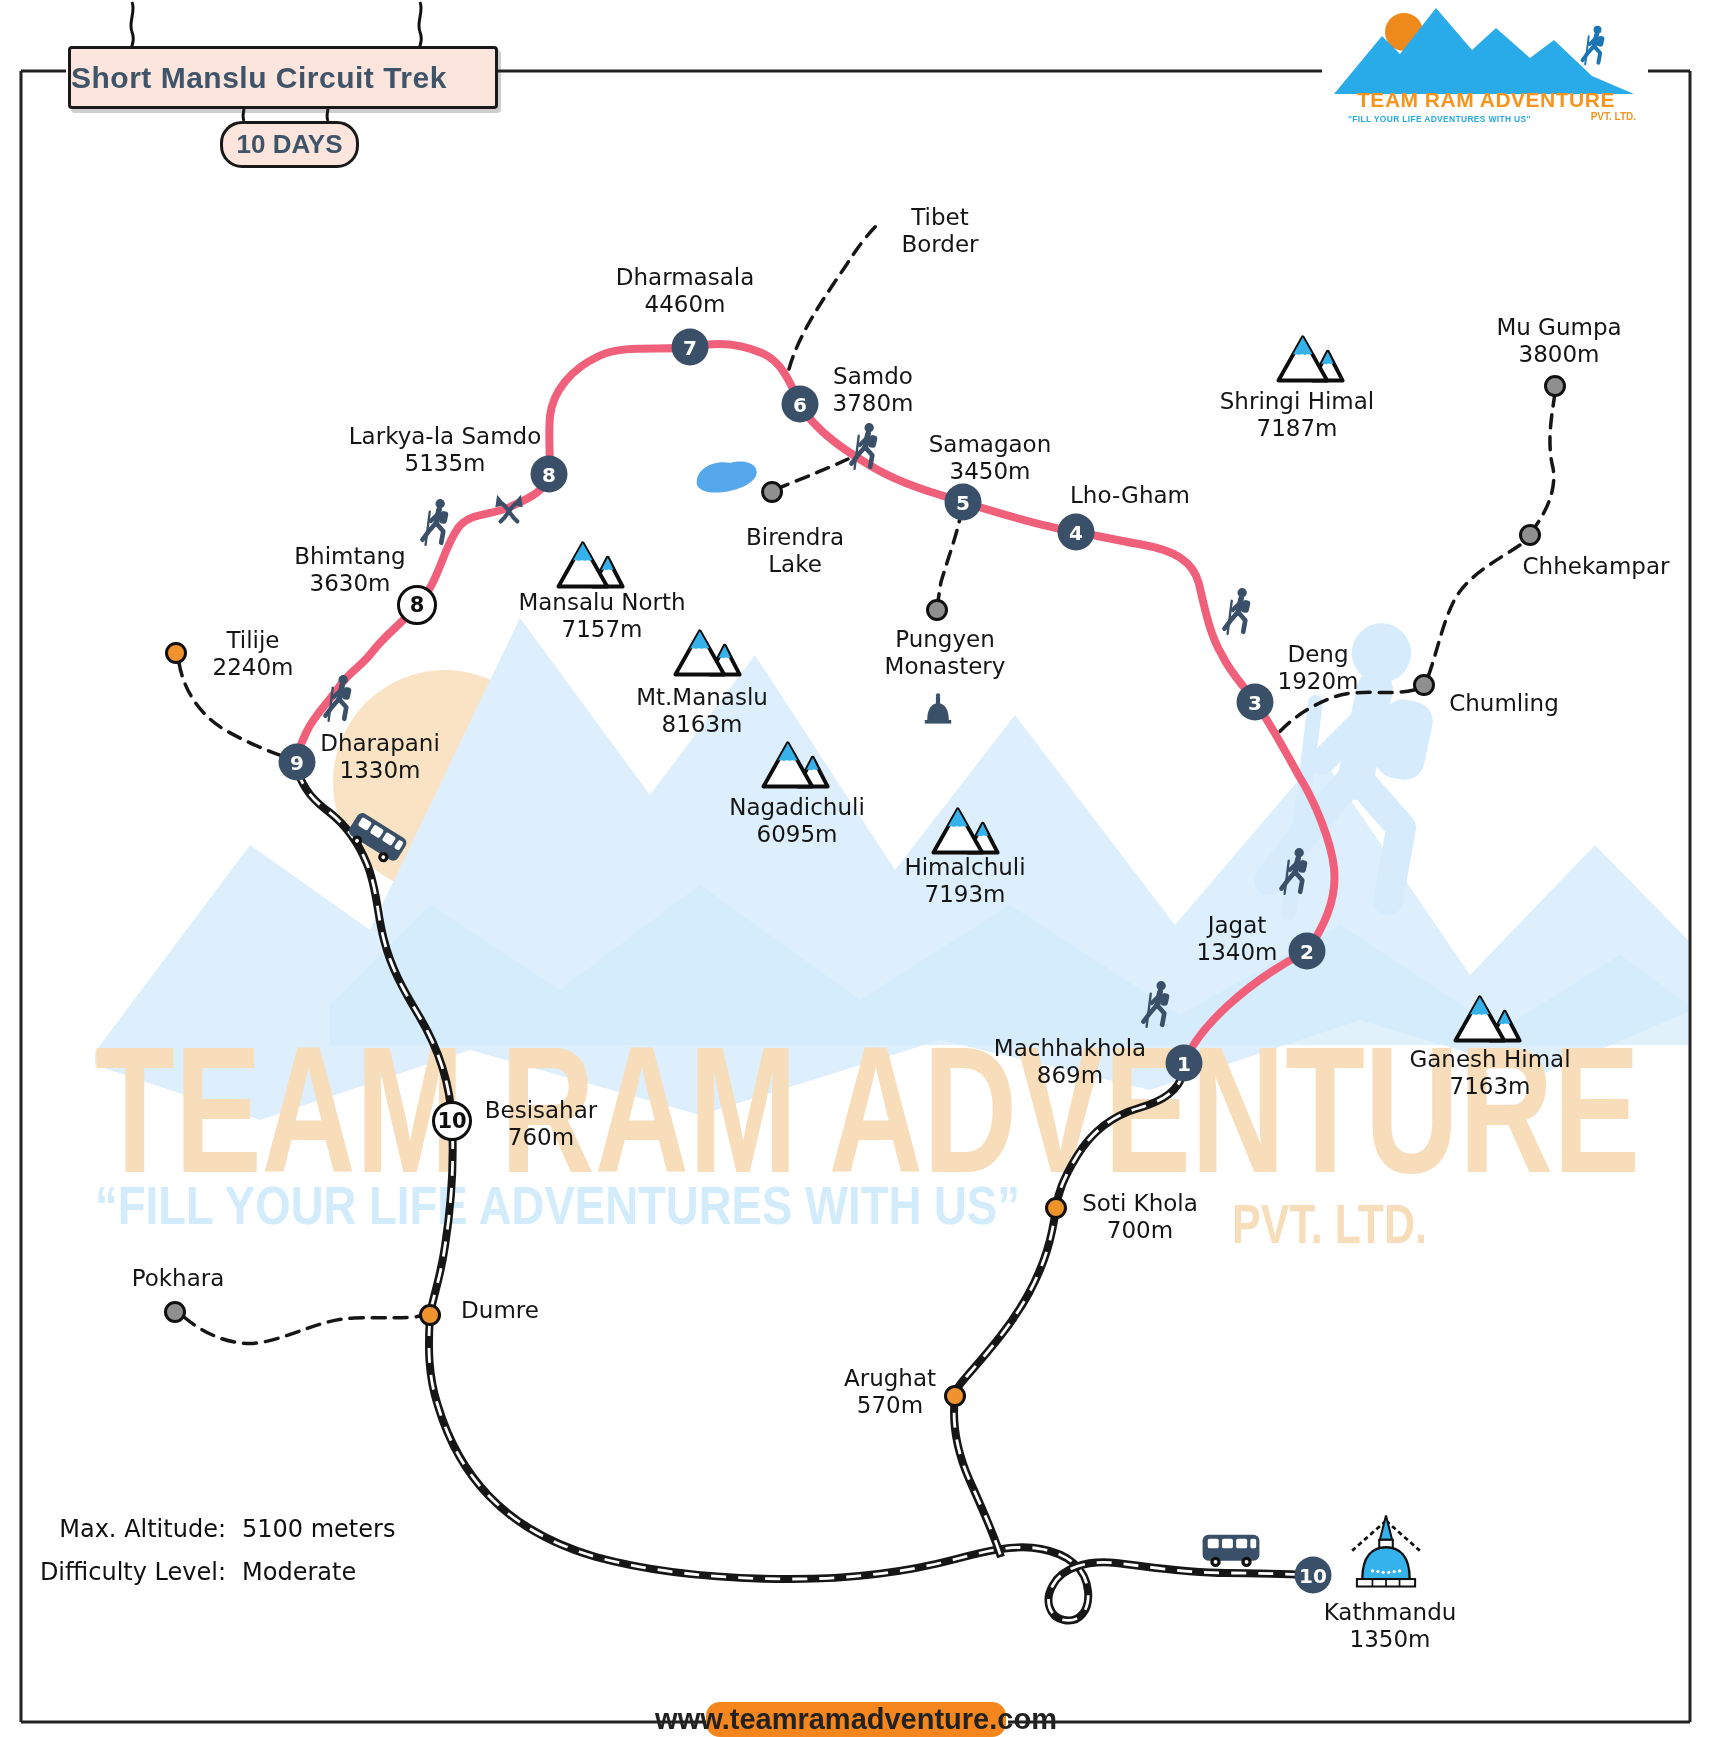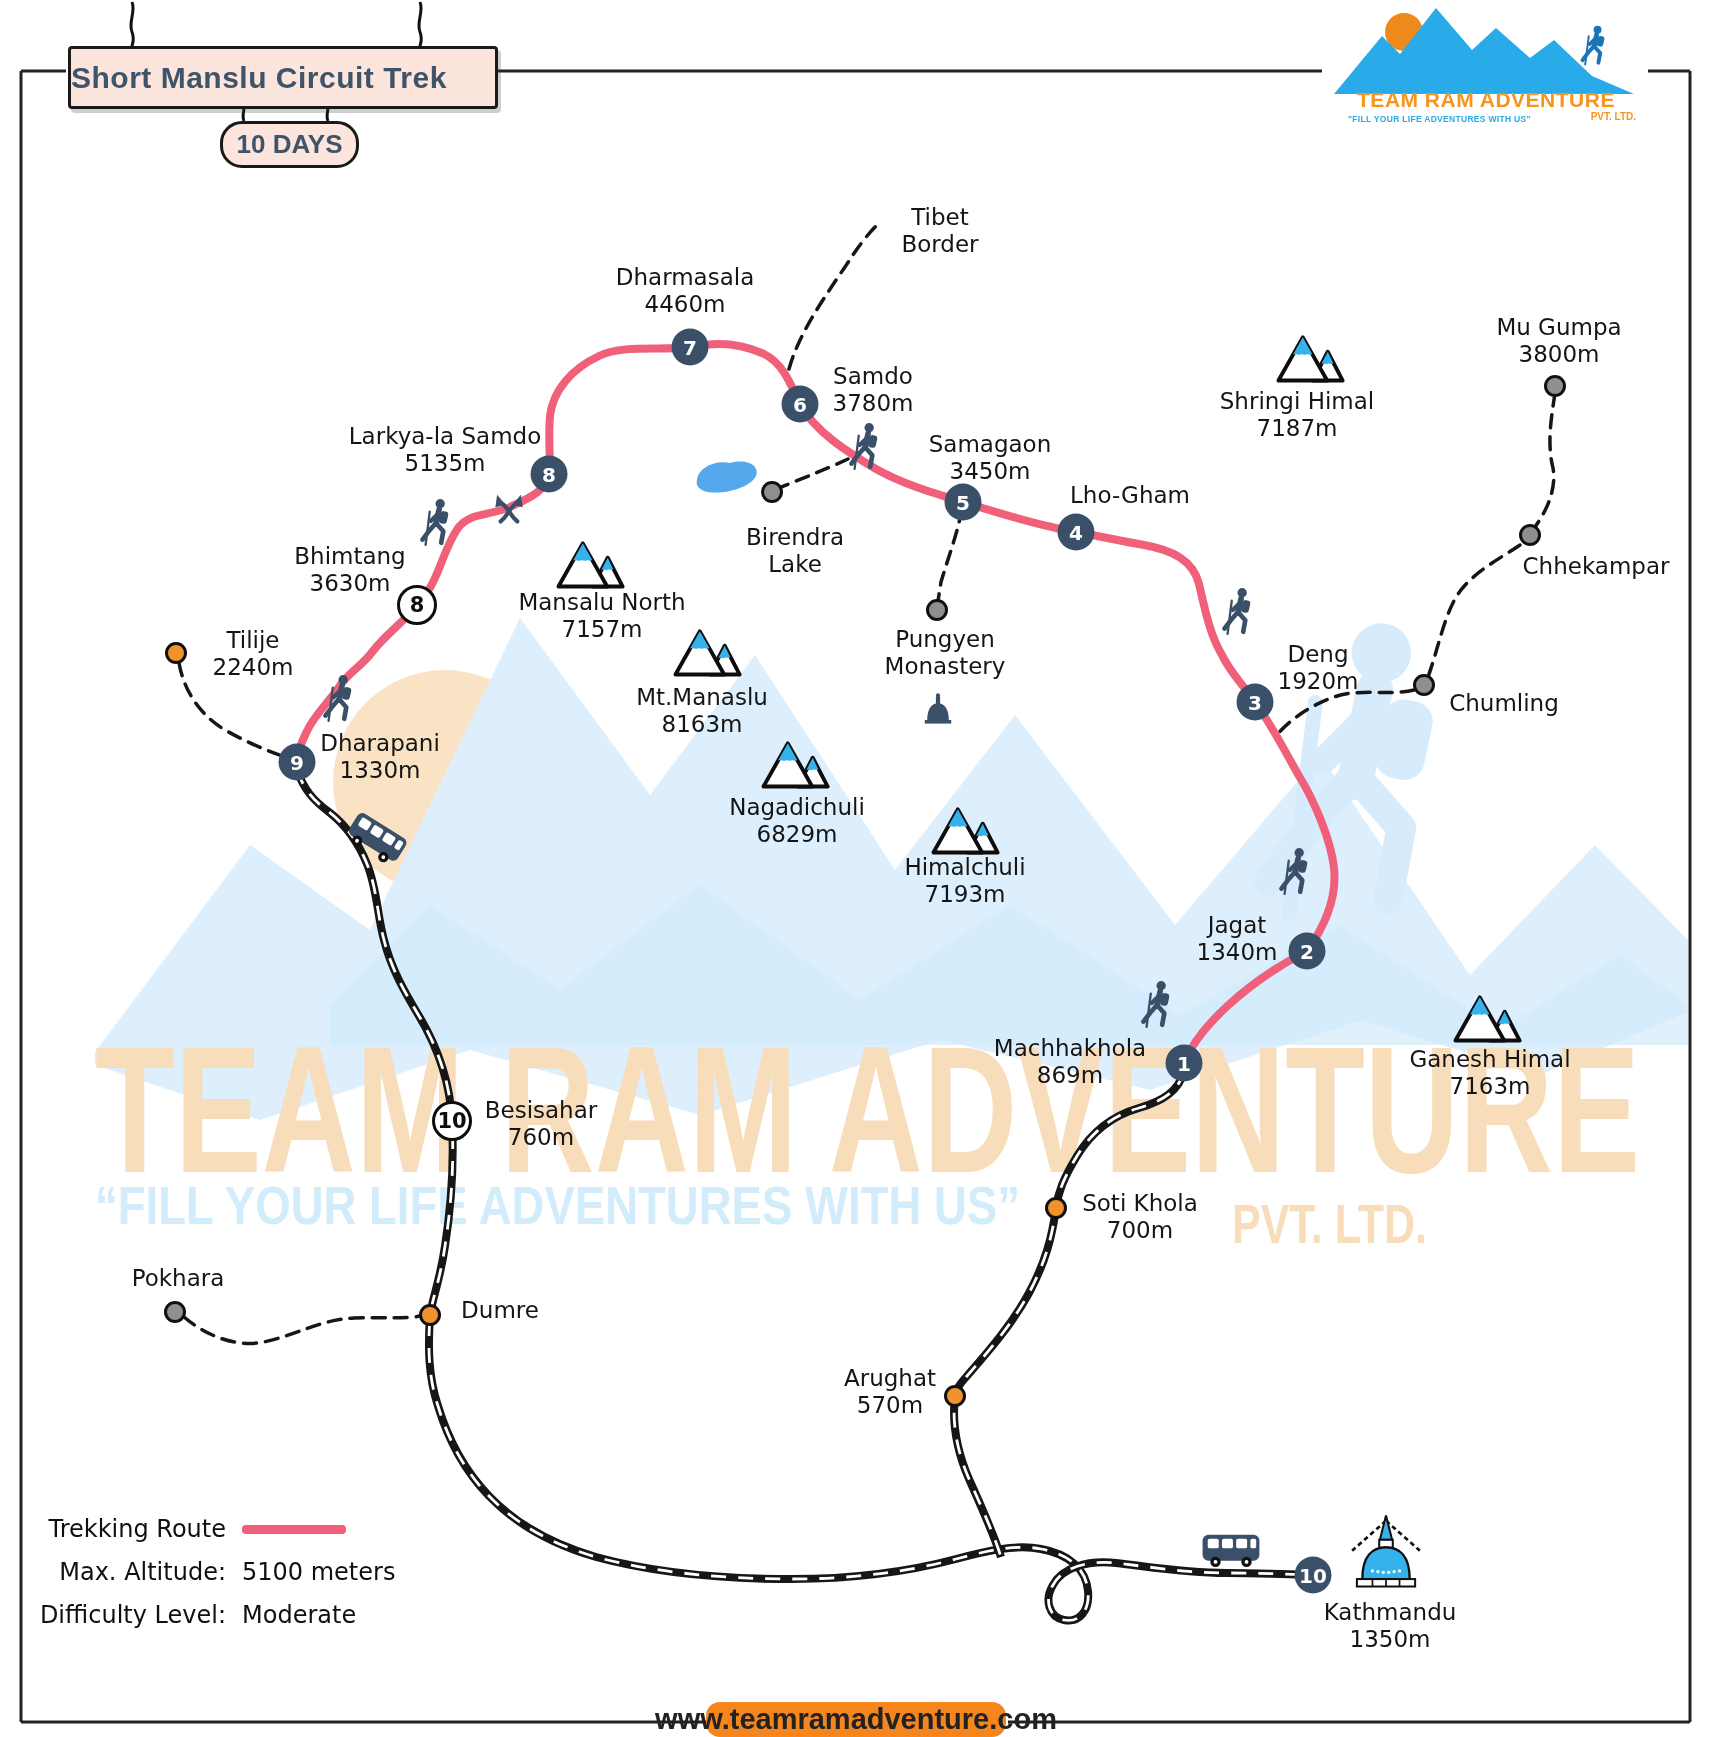--- a/index.html
+++ b/index.html
@@ -350,21 +350,21 @@
   <div class="map-label" style="left:602px;top:616px">
       <div>Mansalu North</div>
       <div>7157m</div>
     </div>
   <div class="map-label" style="left:702px;top:711px">
       <div>Mt.Manaslu</div>
       <div>8163m</div>
     </div>
   <div class="map-label" style="left:797px;top:821px">
       <div>Nagadichuli</div>
-      <div>6829m</div>
+      <div>6095m</div>
     </div>
   <div class="map-label" style="left:965px;top:881px">
       <div>Himalchuli</div>
       <div>7193m</div>
     </div>
   <div class="map-label" style="left:1490px;top:1073px">
       <div>Ganesh Himal</div>
       <div>7163m</div>
     </div>
 
@@ -381,24 +381,20 @@
       <path d="M0,88 L48,30 L66,48 L102,2 L138,44 L162,22 L196,52 L220,34 L258,70 L300,88 Z" fill="#2aabe9"></path>
       <use href="#hiker" x="238" y="18" width="44" height="44" color="#1b74b4"></use>
     </svg>
     <div class="logo-name">TEAM RAM ADVENTURE</div>
     <div class="logo-tag">"FILL YOUR LIFE ADVENTURES WITH US"</div>
     <div class="logo-pvt">PVT. LTD.</div>
   </div>
 
   <div class="legend">
     <div class="lg-row">
-      <div class="lg-label">Trekking Route</div>
-      <div class="lg-line"></div>
-    </div>
-    <div class="lg-row">
       <div class="lg-label">Max. Altitude:</div>
       <div>5100 meters</div>
     </div>
     <div class="lg-row">
       <div class="lg-label">Difficulty Level:</div>
       <div>Moderate</div>
     </div>
   </div>
 
   <div class="url-pill">

